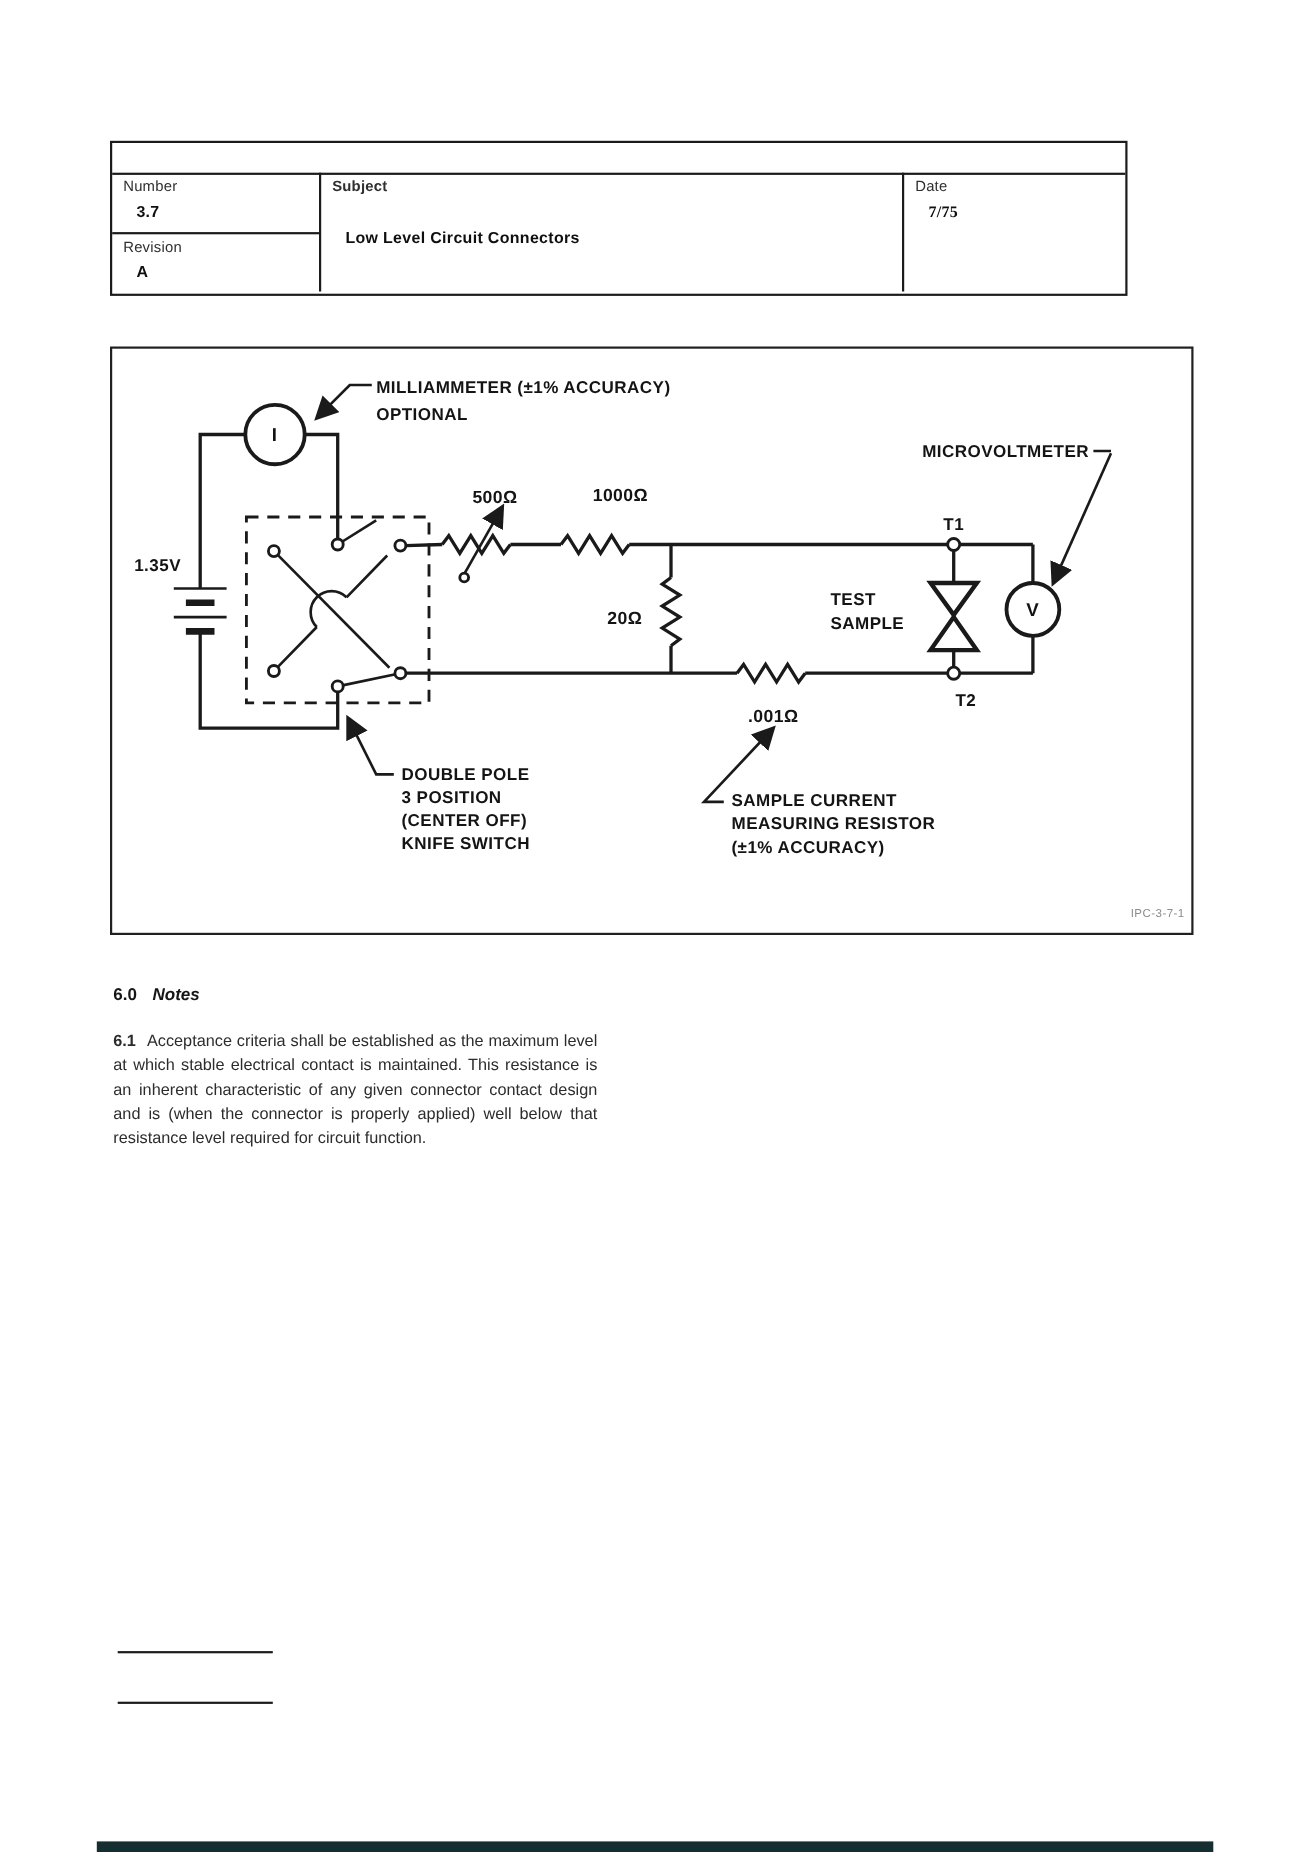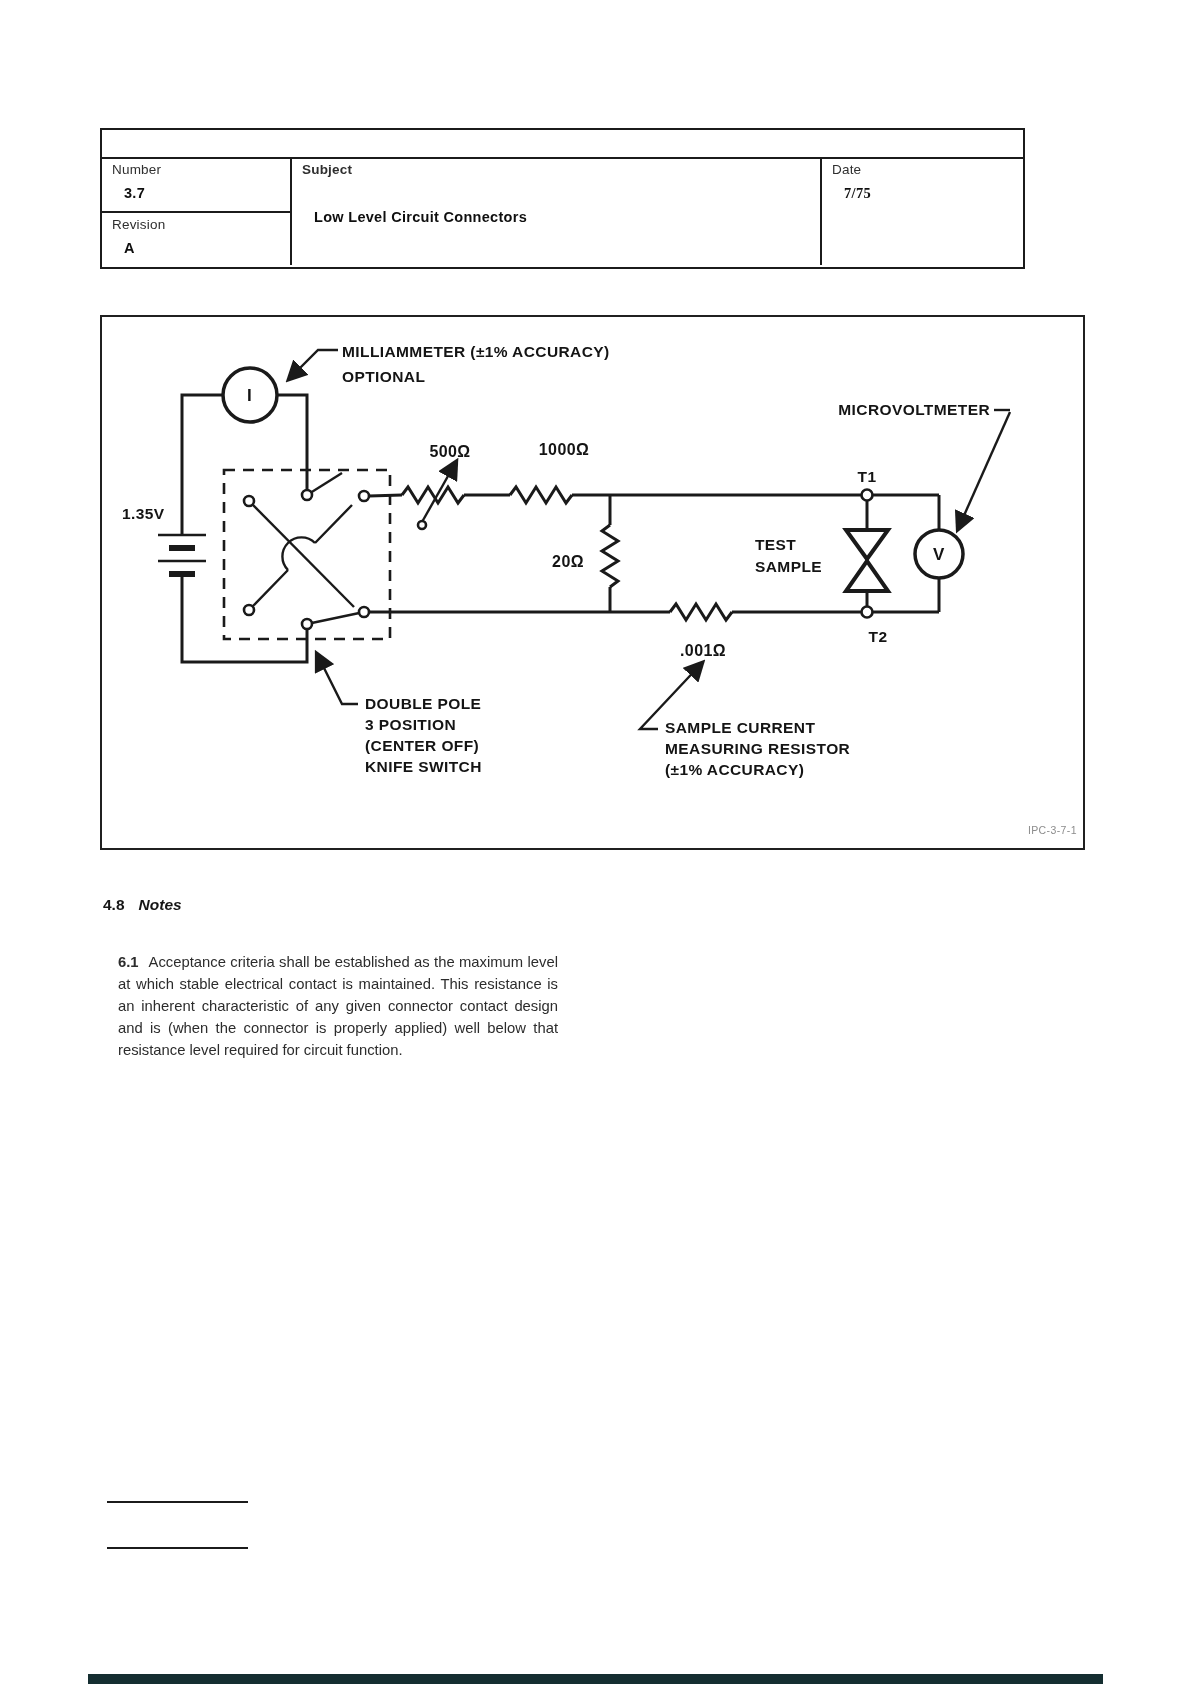--- a/index.html
+++ b/index.html
@@ -158,21 +158,21 @@
   <polyline class="thin" points="556,412 538,412 600,346" marker-end="url(#arr)"></polyline>
   <text class="lbl" x="563" y="416">SAMPLE CURRENT</text>
   <text class="lbl" x="563" y="437">MEASURING RESISTOR</text>
   <text class="lbl" x="563" y="458">(±1% ACCURACY)</text>
 
   <text class="figid" x="975" y="517" text-anchor="end">IPC-3-7-1</text>
 </svg>
 </div>
 
 <div class="abs notes-head">
-  <span class="num">4.8</span><span class="ttl">Notes</span>
+  <span class="num">6.0</span><span class="ttl">Notes</span>
 </div>
-<p class="abs notes-para" style="margin:15px;">
+<p class="abs notes-para" style="margin:0;">
   <span class="pnum">6.1</span><span>Acceptance criteria shall be established as the maximum level at which stable electrical contact is maintained. This resistance is an inherent characteristic of any given connector contact design and is (when the connector is properly applied) well below that resistance level required for circuit function.</span>
 </p>
 
 <div class="abs rule1"></div>
 <div class="abs rule2"></div>
 <div class="abs bottom-bar"></div>
 
 </body></html>

